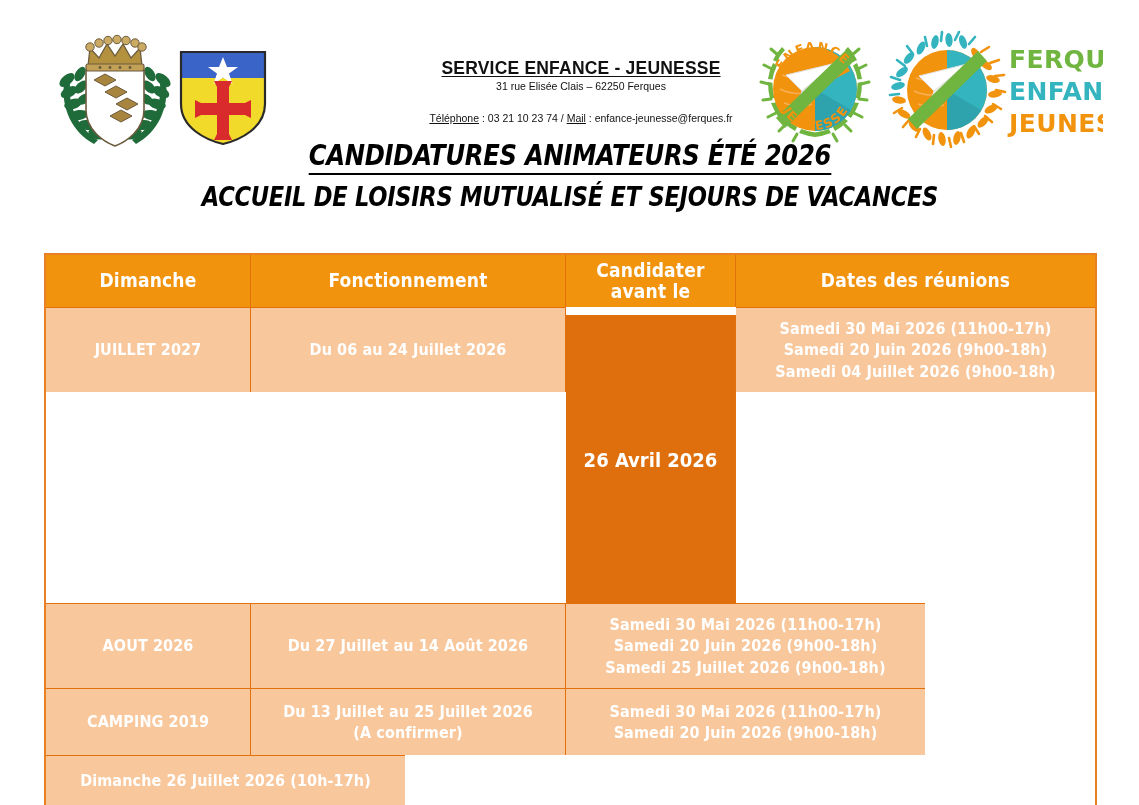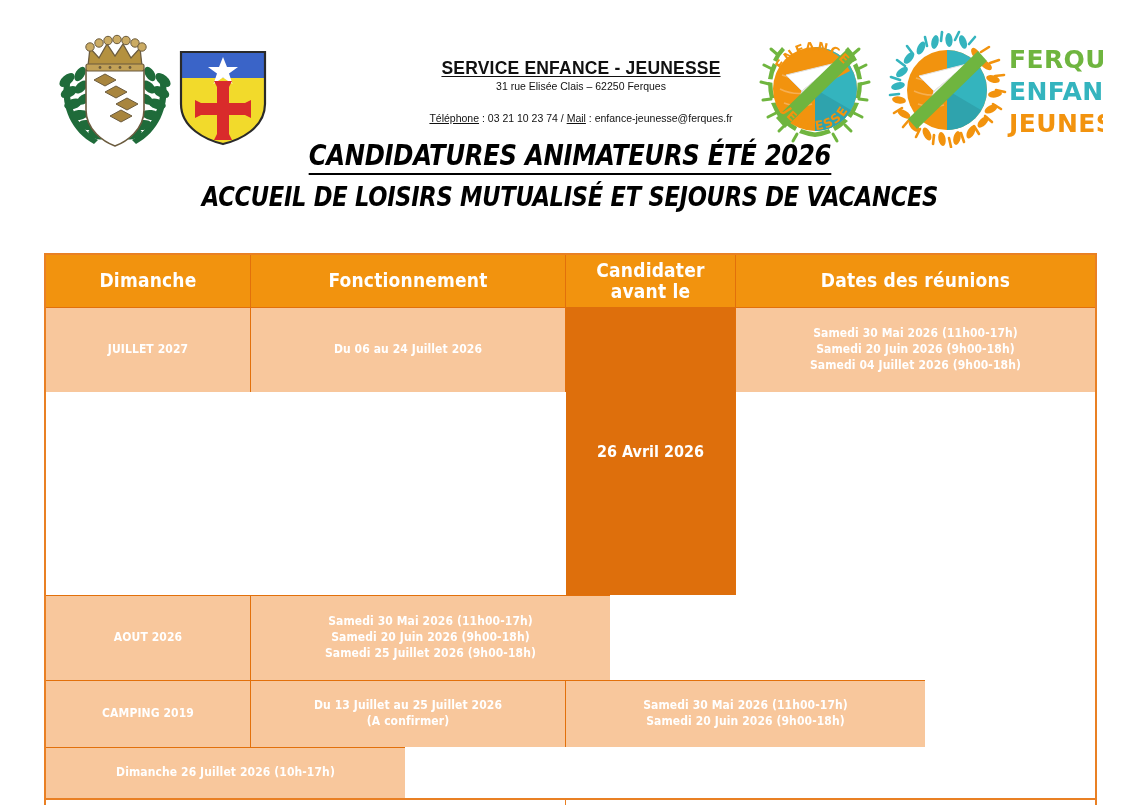--- a/index.html
+++ b/index.html
@@ -69,36 +69,37 @@
     border-right:1px solid #E2700B;
     height:52px;
     letter-spacing:.2px;
   }
   .hdr .cell:last-child{border-right:none;}
 
   .body-cell{
     background:#F8C79C;
     color:#fff;
     font-family:"DejaVu Sans Condensed","Liberation Sans Narrow","Liberation Sans",sans-serif;
-    font-weight:bold;font-size:12px;
+    font-weight:bold;font-size:16px;
     display:flex;align-items:center;justify-content:center;
     text-align:center;line-height:1.32;
     border-right:1px solid #E2700B;
     border-top:1px solid #E2700B;
     letter-spacing:.1px;
   }
   .deadline-cell{
     background:#DE6F0C;
     color:#fff;
     font-family:"DejaVu Sans Condensed","Liberation Sans Narrow","Liberation Sans",sans-serif;
-    font-weight:bold;font-size:16px;
+    font-weight:bold;font-size:20px;
     display:flex;align-items:center;justify-content:center;
     text-align:center;
     border-right:1px solid #E2700B;
     border-top:1px solid #DE6F0C;
+    margin-top:8px;
   }
 
   
   .c-sessions{width:205px;}
   .c-fonct{width:315px;}
   .c-cand{width:170px;}
   .c-dates{width:359px;}
 
   
   .instr{display:flex;border-top:2px solid #E98024;background:#fff;}
@@ -380,20 +381,21 @@
 
     <div class="row">
       <div class="cell body-cell c-sessions" style="height:85px">JUILLET 2027</div>
       <div class="cell body-cell c-fonct" style="height:85px">Du 06 au 24 Juillet 2026</div>
       <div class="cell deadline-cell c-cand" style="height:288px">26 Avril 2026</div>
       <div class="cell body-cell c-dates" style="height:85px;border-right:none">Samedi 30 Mai 2026 (11h00-17h)<br>Samedi 20 Juin 2026 (9h00-18h)<br>Samedi 04 Juillet 2026 (9h00-18h)</div>
     </div>
 
     <div class="row">
       <div class="cell body-cell c-sessions" style="height:85px">AOUT 2026</div>
+      <div class="cell body-cell c-fonct" style="height:85px">Du 27 Juillet au 14 Août 2026</div>
       <div class="cell body-cell c-dates" style="height:85px;border-right:none">Samedi 30 Mai 2026 (11h00-17h)<br>Samedi 20 Juin 2026 (9h00-18h)<br>Samedi 25 Juillet 2026 (9h00-18h)</div>
     </div>
 
     <div class="row">
       <div class="cell body-cell c-sessions" style="height:67px">CAMPING 2019</div>
       <div class="cell body-cell c-fonct" style="height:67px">Du 13 Juillet au 25 Juillet 2026<br>(A confirmer)</div>
       <div class="cell body-cell c-dates" style="height:67px;border-right:none">Samedi 30 Mai 2026 (11h00-17h)<br>Samedi 20 Juin 2026 (9h00-18h)</div>
     </div>
 
     <div class="row">

